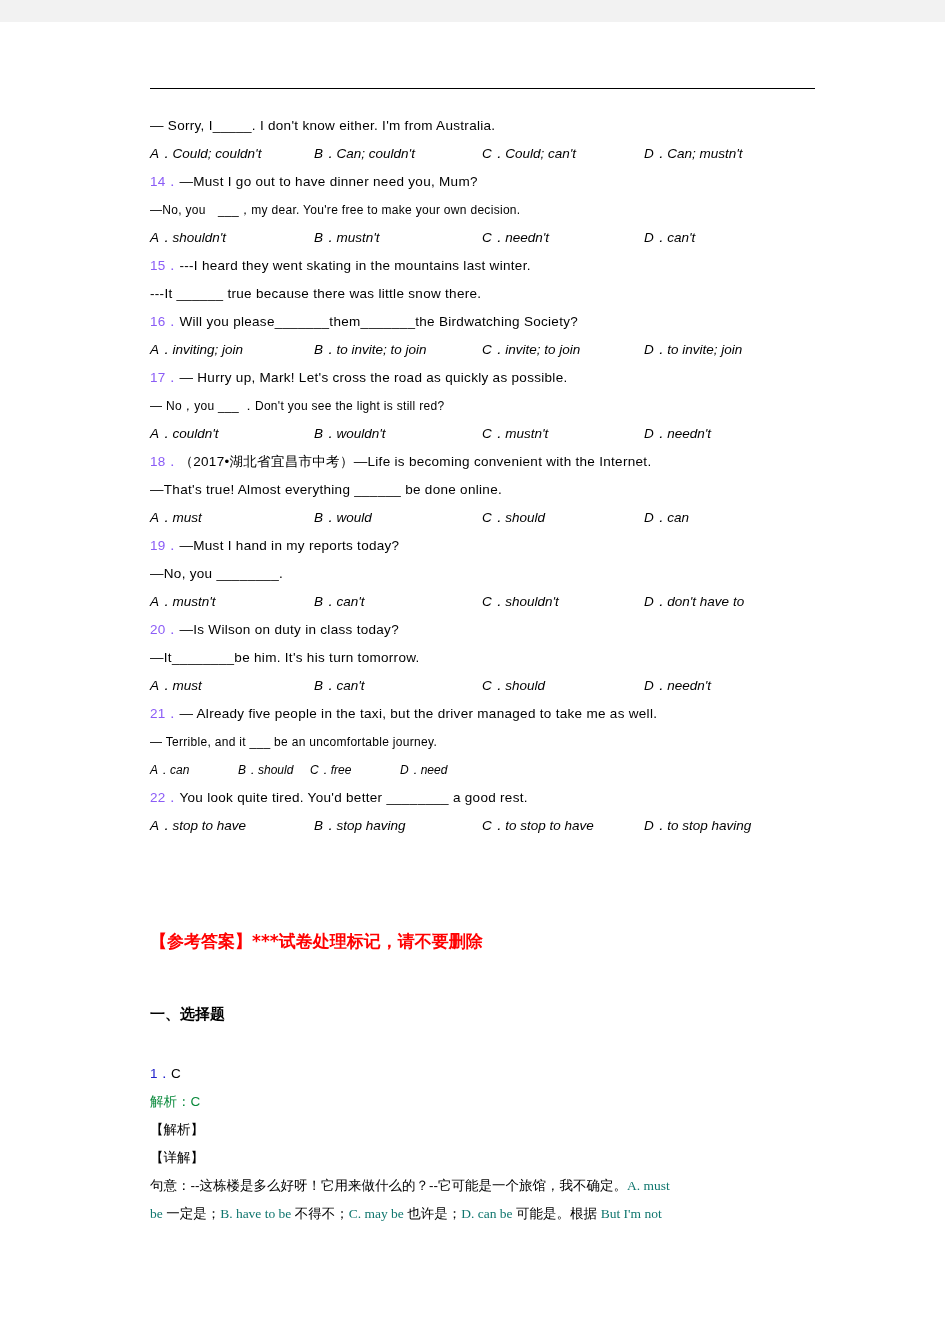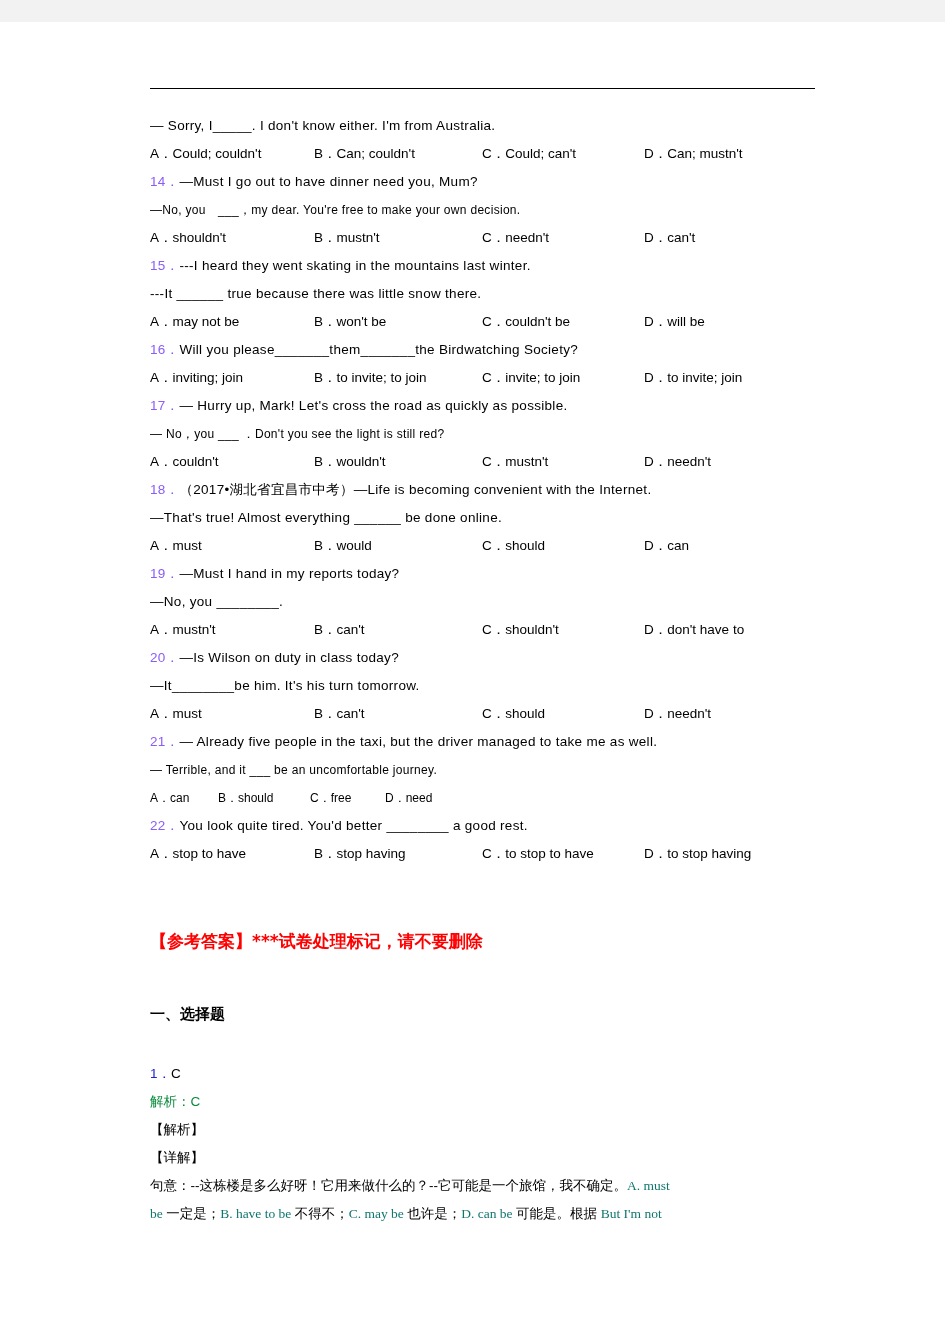--- a/index.html
+++ b/index.html
@@ -55,30 +55,31 @@
     height: 28px;
     line-height: 28px;
     white-space: nowrap;
     font-size: 13.5px;
     position: relative;
   }
   .opt {
     position: absolute;
     top: 0;
     white-space: nowrap;
+    font-style: italic;
   }
   .opt.o1 { left: 0px; }
   .opt.o2 { left: 164px; }
   .opt.o3 { left: 332px; }
   .opt.o4 { left: 494px; }
   
   .opts.compact .opt.o1 { left: 0px; }
-  .opts.compact .opt.o2 { left: 68px; }
+  .opts.compact .opt.o2 { left: 88px; }
   .opts.compact .opt.o3 { left: 160px; }
-  .opts.compact .opt.o4 { left: 235px; text-align: right; }
+  .opts.compact .opt.o4 { left: 250px; text-align: right; }
   .opts.compact { font-size: 12px; }
 
   .answer-title {
     position: absolute;
     left: 150px;
     top: 908px;
     font-size: 17px;
     font-weight: bold;
     color: #ff0000;
     white-space: nowrap;
@@ -139,26 +140,20 @@
     <div class="line small">—No, you　___，my dear. You're free to make  your own decision.</div>
     <div class="opts">
       <span class="opt o1">A．shouldn't</span>
       <span class="opt o2">B．mustn't</span>
       <span class="opt o3">C．needn't</span>
       <span class="opt o4">D．can't</span>
     </div>
 
     <div class="line"><span class="qnum">15．</span><span>---I heard they went skating in the mountains last winter.</span></div>
     <div class="line">---It ______ true because there was little snow there.</div>
-    <div class="opts">
-      <span class="opt o1">A．may not be</span>
-      <span class="opt o2">B．won't be</span>
-      <span class="opt o3">C．couldn't be</span>
-      <span class="opt o4">D．will be</span>
-    </div>
 
     <div class="line"><span class="qnum">16．</span><span>Will you please_______them_______the Birdwatching Society?</span></div>
     <div class="opts">
       <span class="opt o1">A．inviting; join</span>
       <span class="opt o2">B．to invite; to join</span>
       <span class="opt o3">C．invite; to join</span>
       <span class="opt o4">D．to invite; join</span>
     </div>
 
     <div class="line"><span class="qnum">17．</span><span>— Hurry up, Mark! Let's cross the road as quickly as possible.</span></div>

